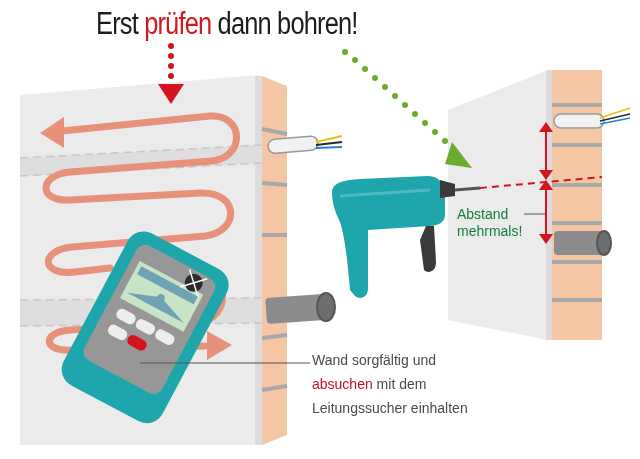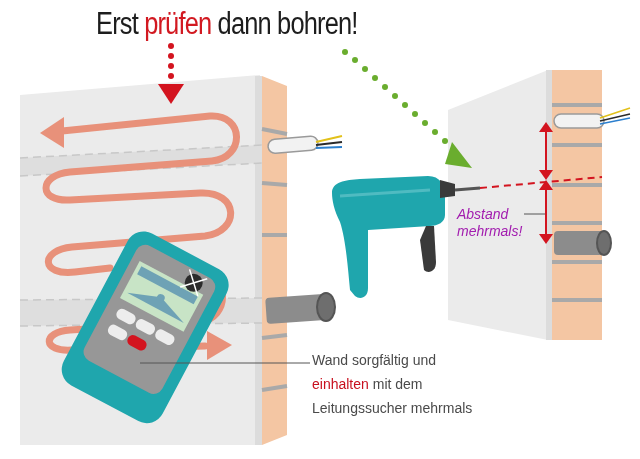--- a/index.html
+++ b/index.html
@@ -2,21 +2,21 @@
 <html><head>
 <meta charset="utf-8">
 <style>
   html,body{margin:0;padding:0;background:#ffffff;}
   body{width:640px;height:459px;position:relative;overflow:hidden;font-family:"Liberation Sans",sans-serif;}
   .title{position:absolute;left:96px;top:6px;font-family:"Liberation Sans",sans-serif;font-size:31px;letter-spacing:-1px;color:#1d1d1d;transform:scaleX(0.82);transform-origin:left top;white-space:nowrap;}
   .title .hl{color:#d21921;}
   svg.art{position:absolute;left:0;top:0;}
   .caption{position:absolute;left:312px;top:348px;font-size:14px;line-height:24px;color:#4a4a4a;white-space:nowrap;}
   .caption .hl{color:#c8101e;}
-  .abstand{position:absolute;left:457px;top:206px;font-size:14px;line-height:17px;color:#a21caf;text-align:left;font-style:italic;}
+  .abstand{position:absolute;left:457px;top:206px;font-size:14px;line-height:17px;color:#15803d;text-align:left;}
 </style>
 </head>
 <body>
 
 <svg class="art" width="640" height="459" viewBox="0 0 640 459" xmlns="http://www.w3.org/2000/svg">
 
   <g>
     <polygon points="20,95 260,75 260,445 20,445" fill="#ebebeb"></polygon>
     <polygon points="255,76 262,76 262,445 255,445" fill="#dcdcdc"></polygon>
     <polygon points="262,76 287,86 287,435 262,445" fill="#f4c6a3"></polygon>
@@ -147,15 +147,15 @@
   <span>Erst </span><span class="hl">prüfen</span><span> dann bohren!</span>
 </div>
 
 <div class="abstand">
   <div>Abstand</div>
   <div>mehrmals!</div>
 </div>
 
 <div class="caption">
   <div>Wand sorgfältig und</div>
-  <div><span class="hl">einhalten</span><span> mit dem</span></div>
-  <div>Leitungssucher mehrmals</div>
+  <div><span class="hl">absuchen</span><span> mit dem</span></div>
+  <div>Leitungssucher einhalten</div>
 </div>
 
 </body></html>

